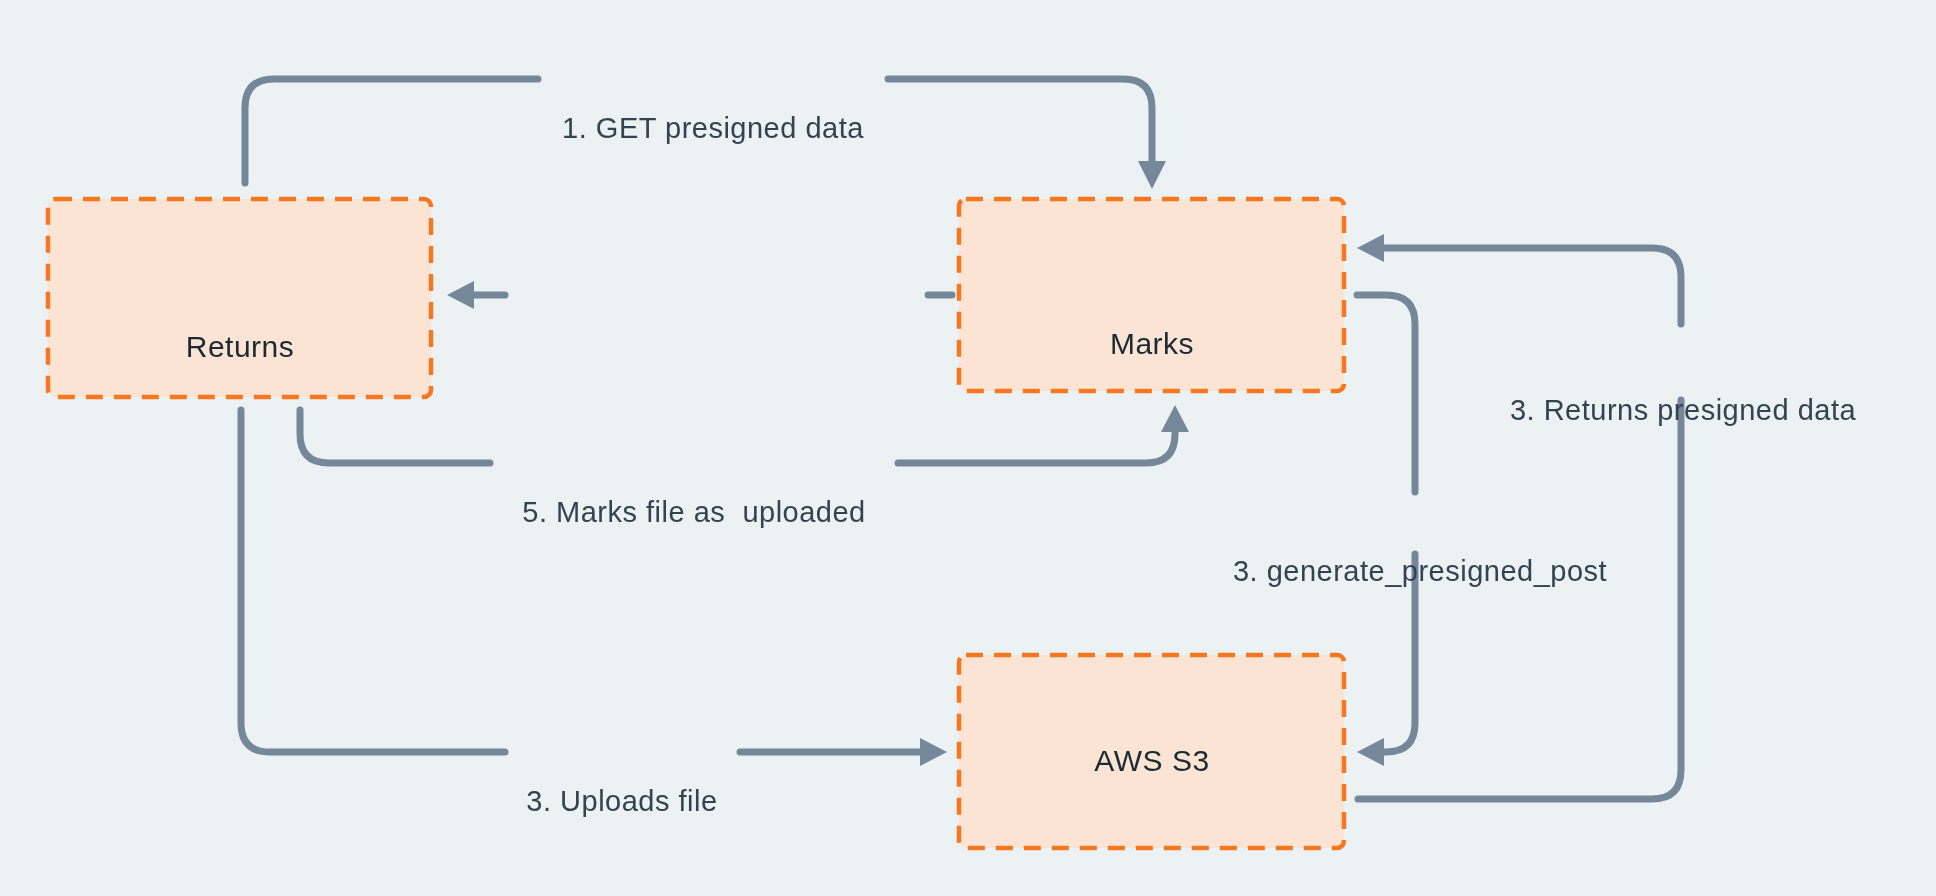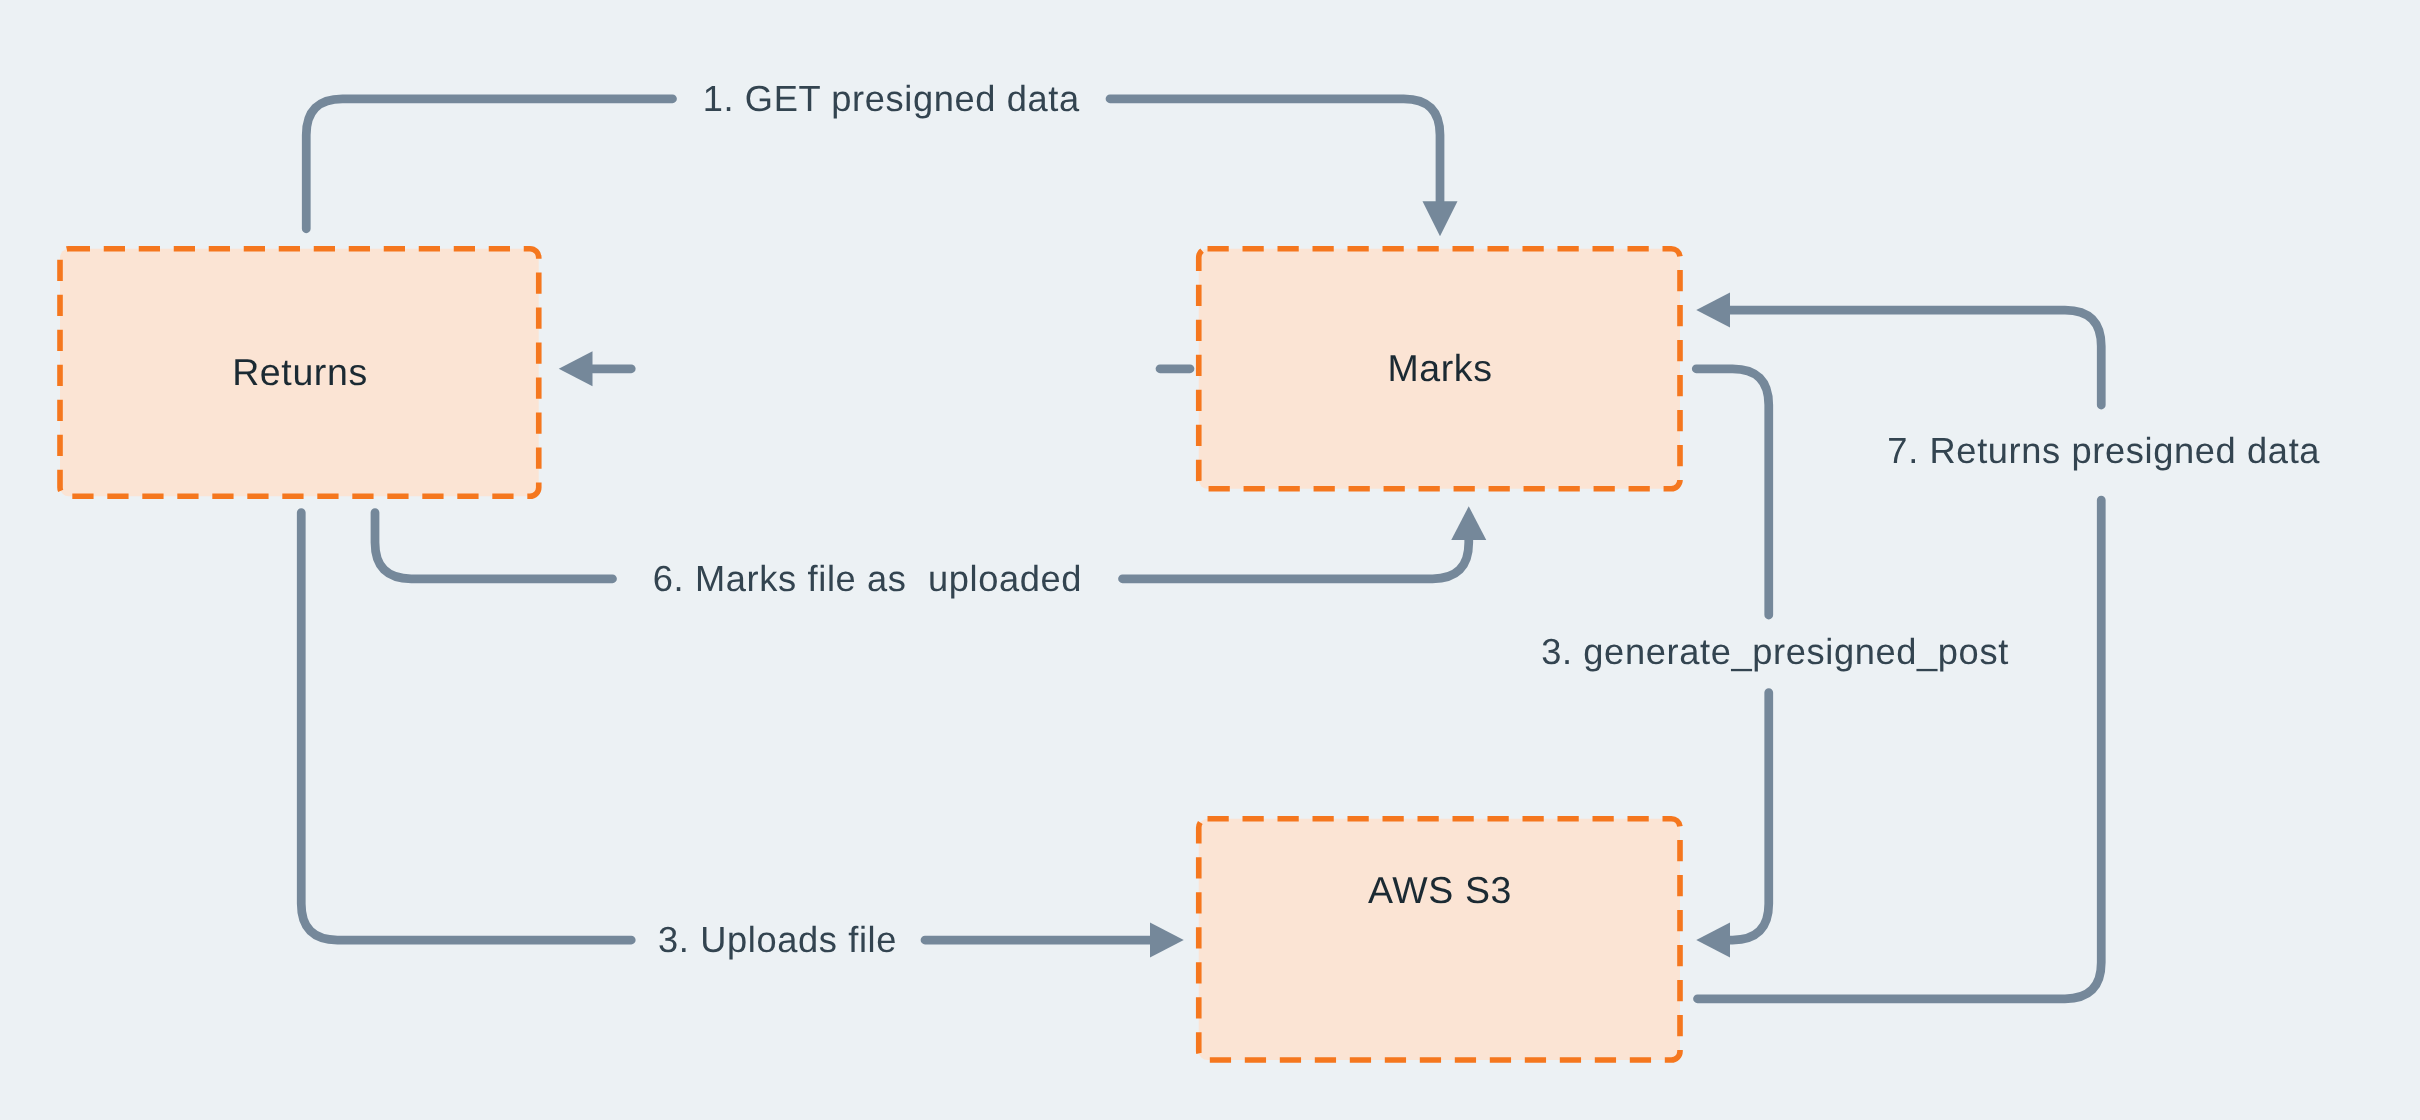--- a/index.html
+++ b/index.html
@@ -35,20 +35,21 @@
   }
   .arrowhead {
     fill: #75889A;
     stroke: none;
   }
   .label {
     position: absolute;
     transform: translate(-50%, -50%);
     white-space: pre;
     pointer-events: none;
+    margin-top: 48px;
   }
   .node-label {
     font-size: 30px;
     color: #1B2A33;
     letter-spacing: 0.5px;
   }
   .edge-label {
     font-size: 29px;
     color: #334450;
     letter-spacing: 0.5px;
@@ -89,17 +90,17 @@
     <path class="edge-line" d="M 740 752 L 920 752"></path>
     <polygon class="arrowhead" points="947,752 920,738 920,766"></polygon>
   </svg>
 
   <div class="label node-label" style="left:240px; top:299px">Returns</div>
   <div class="label node-label" style="left:1152px; top:296px">Marks</div>
   <div class="label node-label" style="left:1152px; top:713px">AWS S3</div>
 
   <div class="label edge-label" style="left:713px; top:80px">1. GET presigned data</div>
   <div class="label edge-label" style="left:1420px; top:523px">3. generate_presigned_post</div>
-  <div class="label edge-label" style="left:1683px; top:362px">7. Returns presigned data</div>
+  <div class="label edge-label" style="left:1683px; top:362px">3. Returns presigned data</div>
   <div class="label edge-label" style="left:622px; top:753px">3. Uploads file</div>
-  <div class="label edge-label" style="left:694px; top:464px">6. Marks file as  uploaded</div>
+  <div class="label edge-label" style="left:694px; top:464px">5. Marks file as  uploaded</div>
 
 </div>
 
 </body></html>

